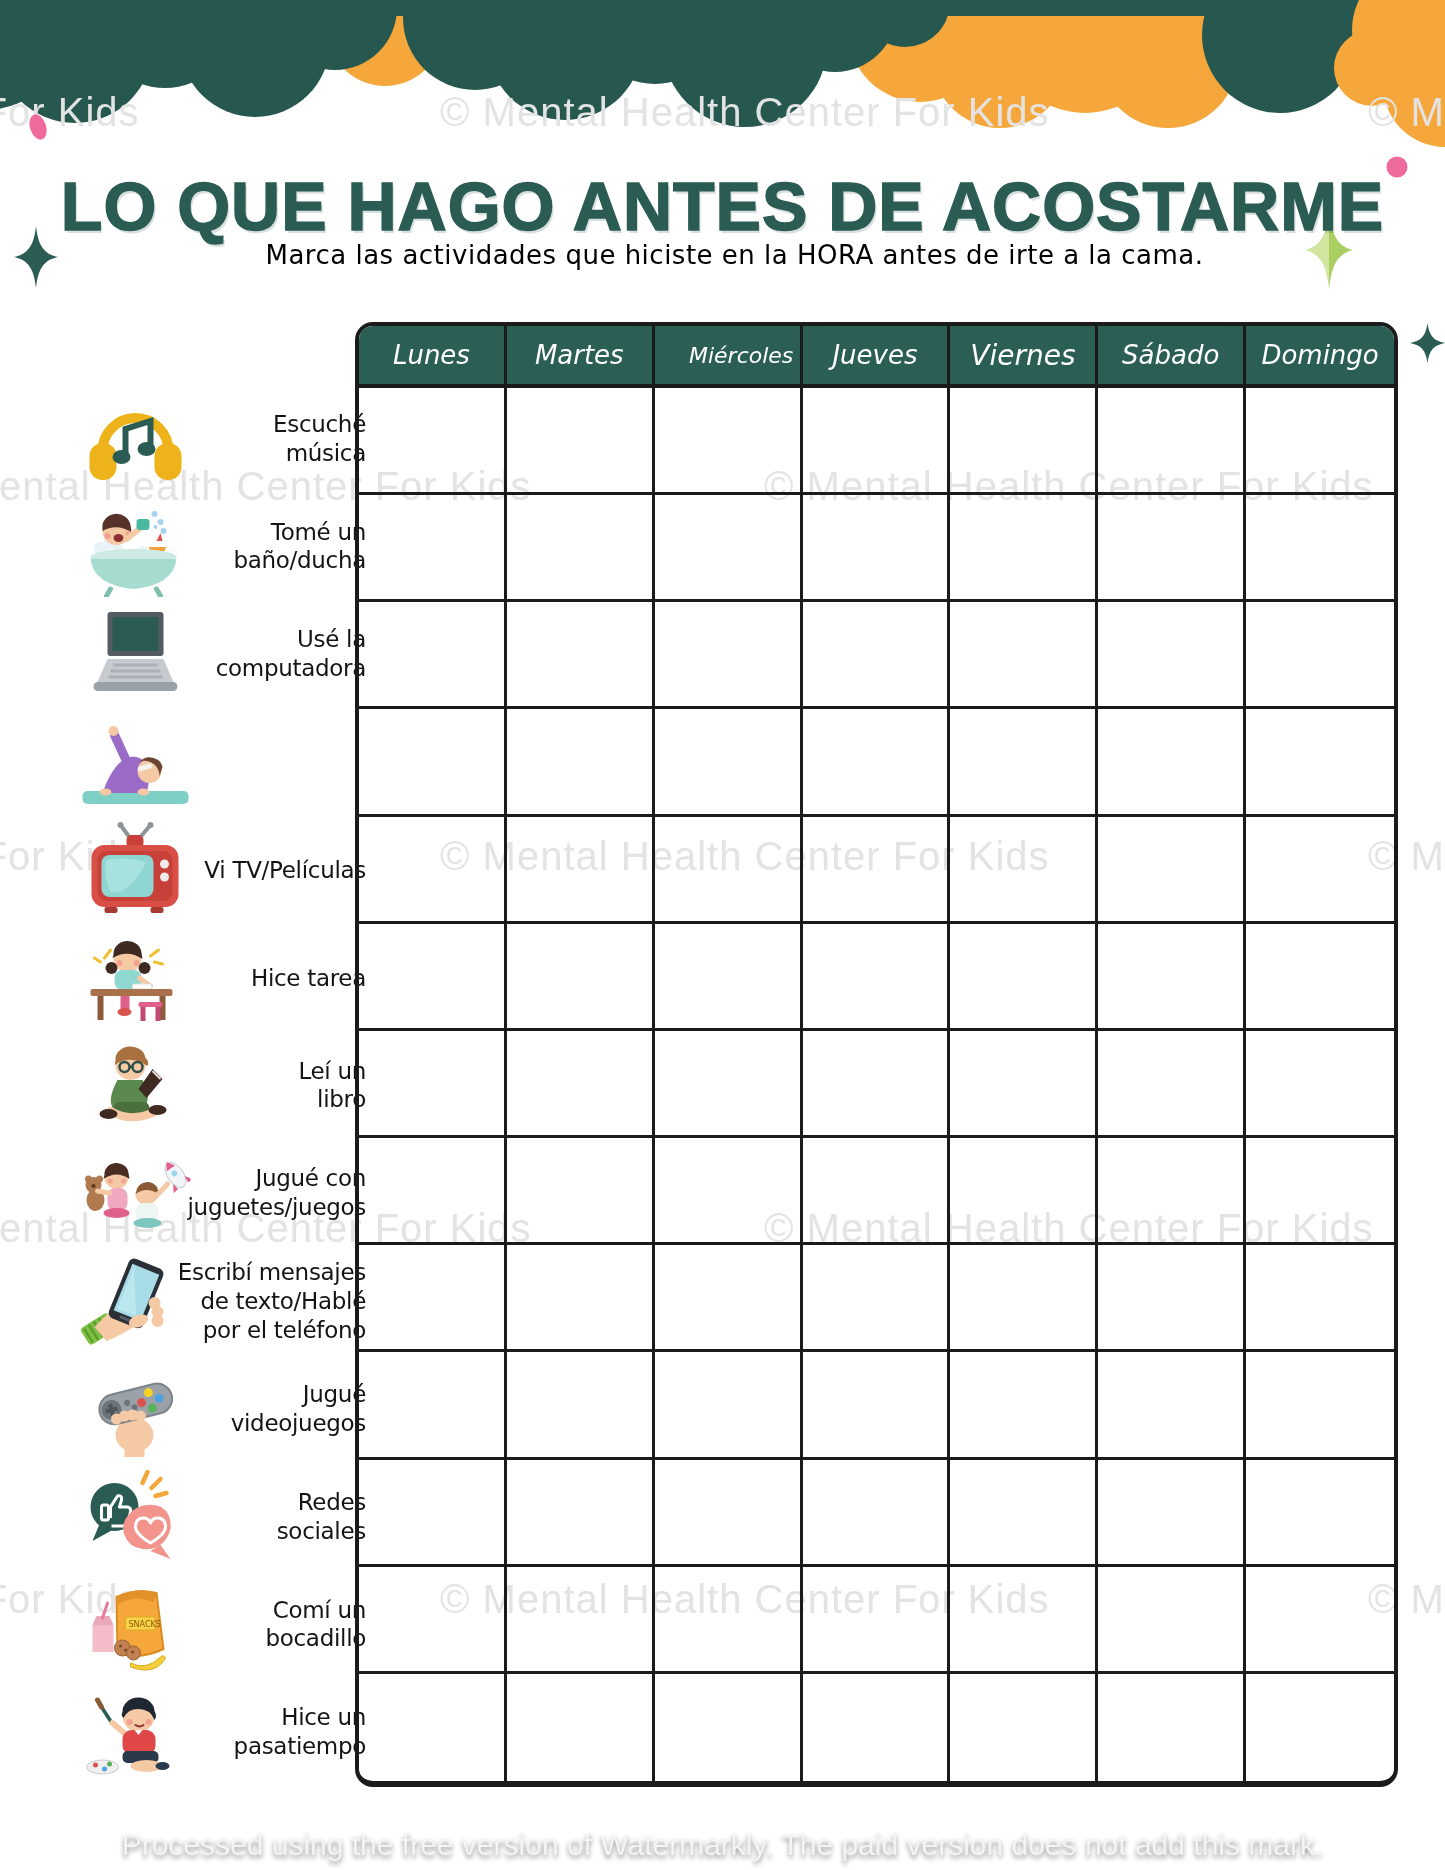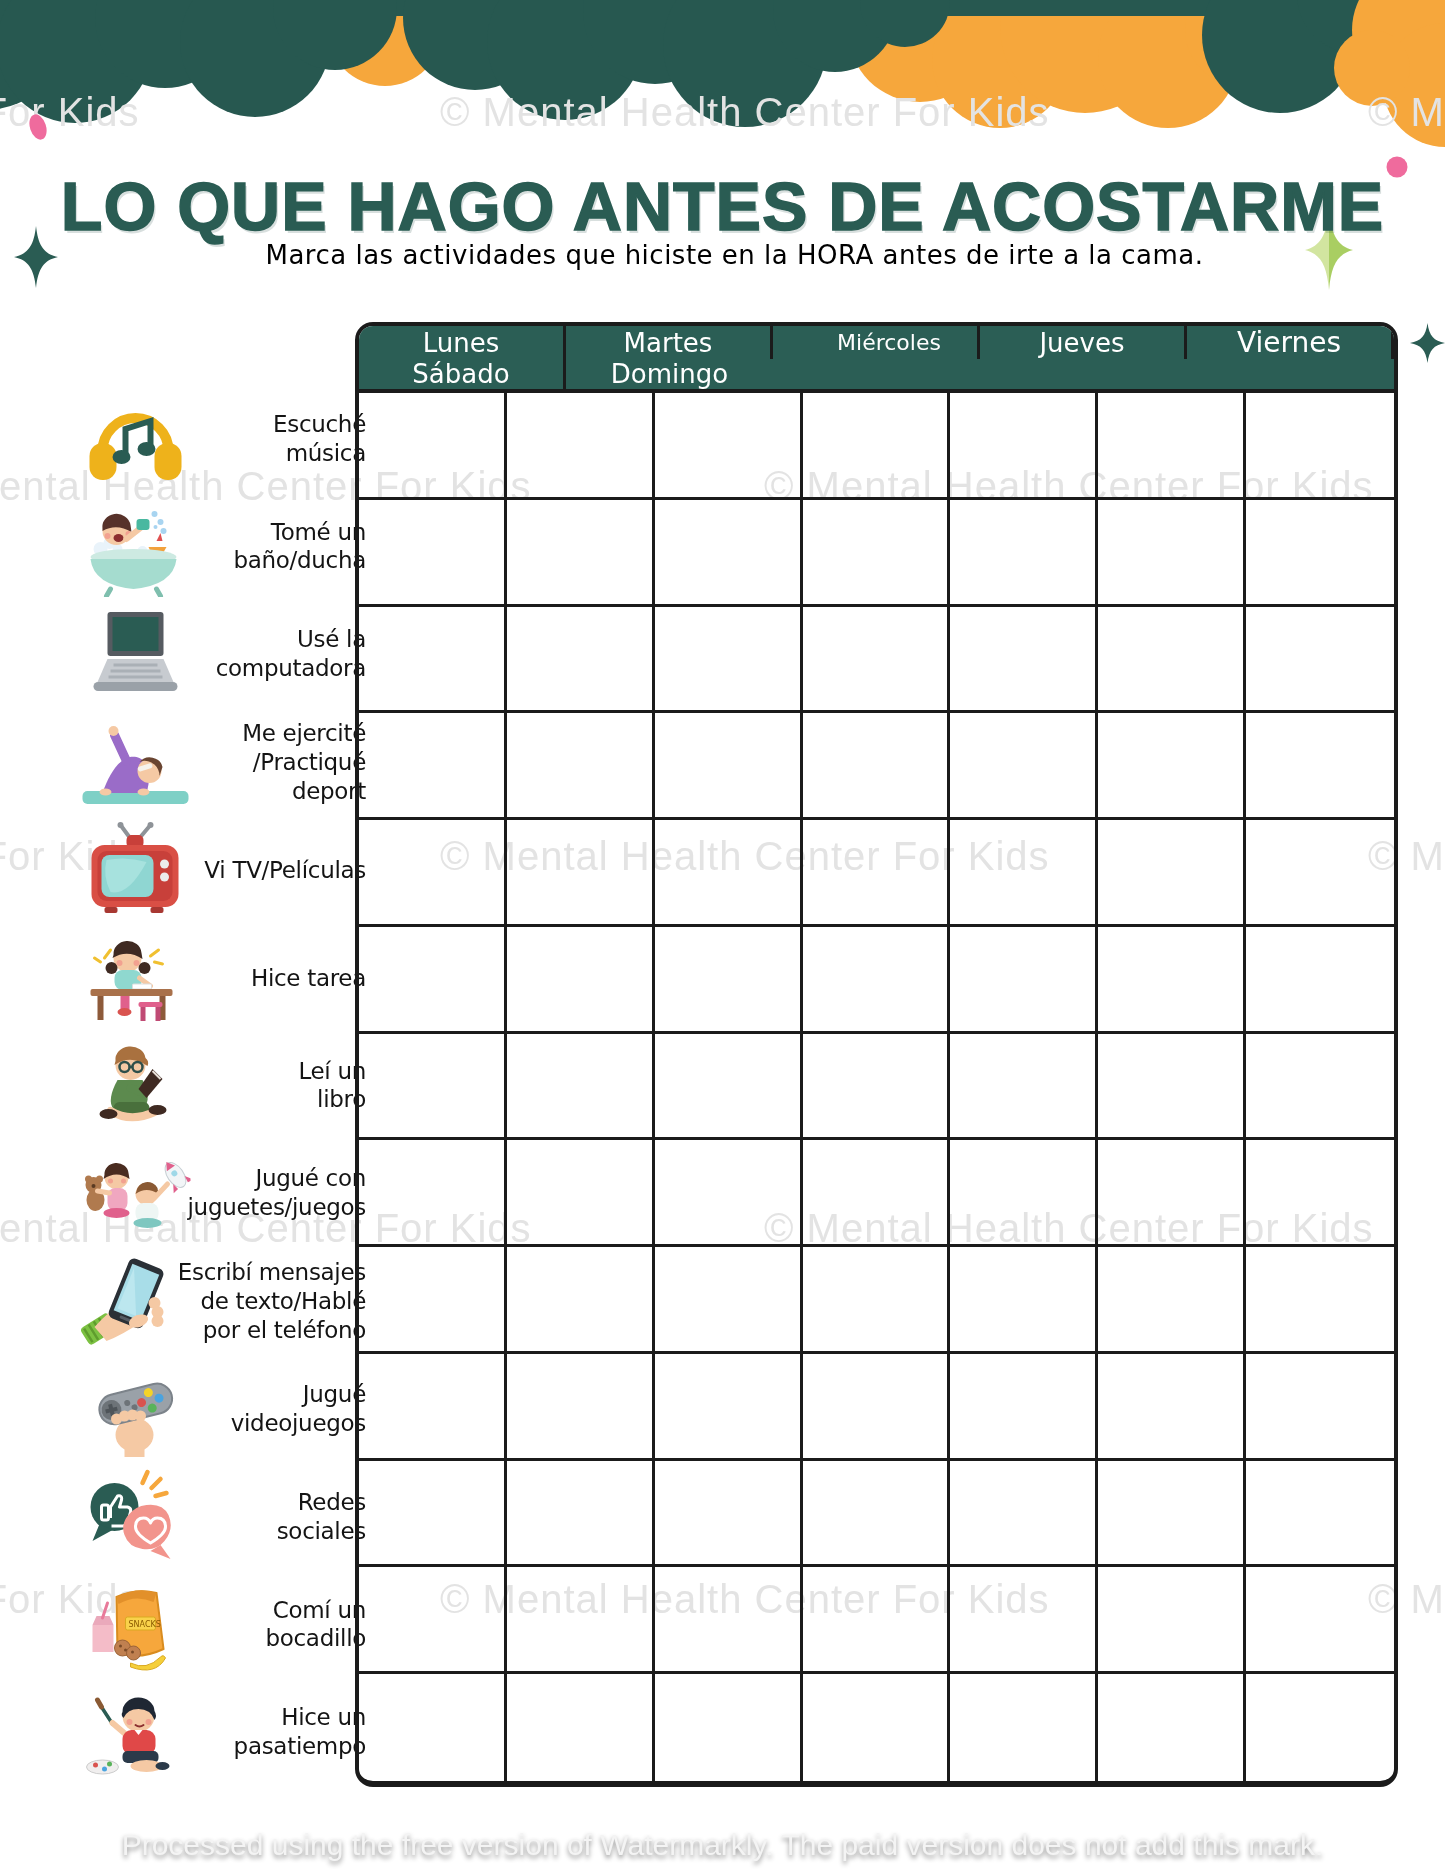--- a/index.html
+++ b/index.html
@@ -16,22 +16,22 @@
       font-family:"Liberation Sans",sans-serif;font-weight:bold;font-size:68px;
       letter-spacing:1px;color:#2a5c53;-webkit-text-stroke:1.5px #2a5c53;white-space:nowrap;
       text-shadow:2px 3px 0 rgba(38,77,71,0.18);margin-top:41px;}
   #subtitle{position:absolute;top:240px;left:12px;width:100%;text-align:center;
       font-size:26px;color:#000000;letter-spacing:0.5px;}
   .deco{position:absolute;}
   
   #tracker-table{position:absolute;left:355px;top:322px;width:1043px;height:1465px;
       box-sizing:border-box;border:4px solid #1b1b1b;border-bottom-width:6px;
       border-radius:18px;overflow:hidden;display:flex;flex-direction:column;}
-  #header-row{flex:0 0 58px;display:grid;grid-template-columns:repeat(5,1fr);
-      background:#2b5e55;border-bottom:4px solid #1b1b1b;}
+  #header-row{flex:0 0 58px;display:grid;grid-template-columns:repeat(7,1fr);
+      background:#2b5e55;border-bottom:4px solid #1b1b1b;font-style:italic;}
   .day-cell{display:flex;align-items:center;justify-content:center;color:#ffffff;
       font-size:26px;border-right:3px solid #1b1b1b;}
   .day-cell:nth-child(3){font-size:22px;margin-left:28px;}
   .day-cell:nth-child(5){font-size:28px;}
   .day-cell:last-child{border-right:none;}
   #grid-body{flex:1;display:grid;grid-template-columns:repeat(7,1fr);
       grid-auto-rows:1fr;}
   .cell{border-right:3px solid #1b1b1b;border-bottom:3px solid #1b1b1b;}
   .cell:nth-child(7n){border-right:none;}
   .cell:nth-child(n+85){border-bottom:none;}
@@ -363,23 +363,20 @@
     <svg class="row-icon" viewBox="0 0 110 100">
           <use href="#bath-icon"></use>
         </svg>
     <div class="row-label">Tomé un
 baño/ducha</div>
   </div>
       <div class="activity-row" style="top: 323.4px;">
     <svg class="row-icon" viewBox="0 0 110 100">
           <use href="#exercise-icon"></use>
         </svg>
-    <div class="row-label">Me ejercité
-/Practiqué
-deport</div>
   </div>
       <div class="activity-row" style="top: 431.2px; text-decoration: underline;">
     <svg class="row-icon" viewBox="0 0 110 100">
           <use href="#tv-icon"></use>
         </svg>
     <div class="row-label">Vi TV/Películas</div>
   </div>
       <div class="activity-row" style="top: 539px;">
     <svg class="row-icon" viewBox="0 0 110 100">
           <use href="#homework-icon"></use>

